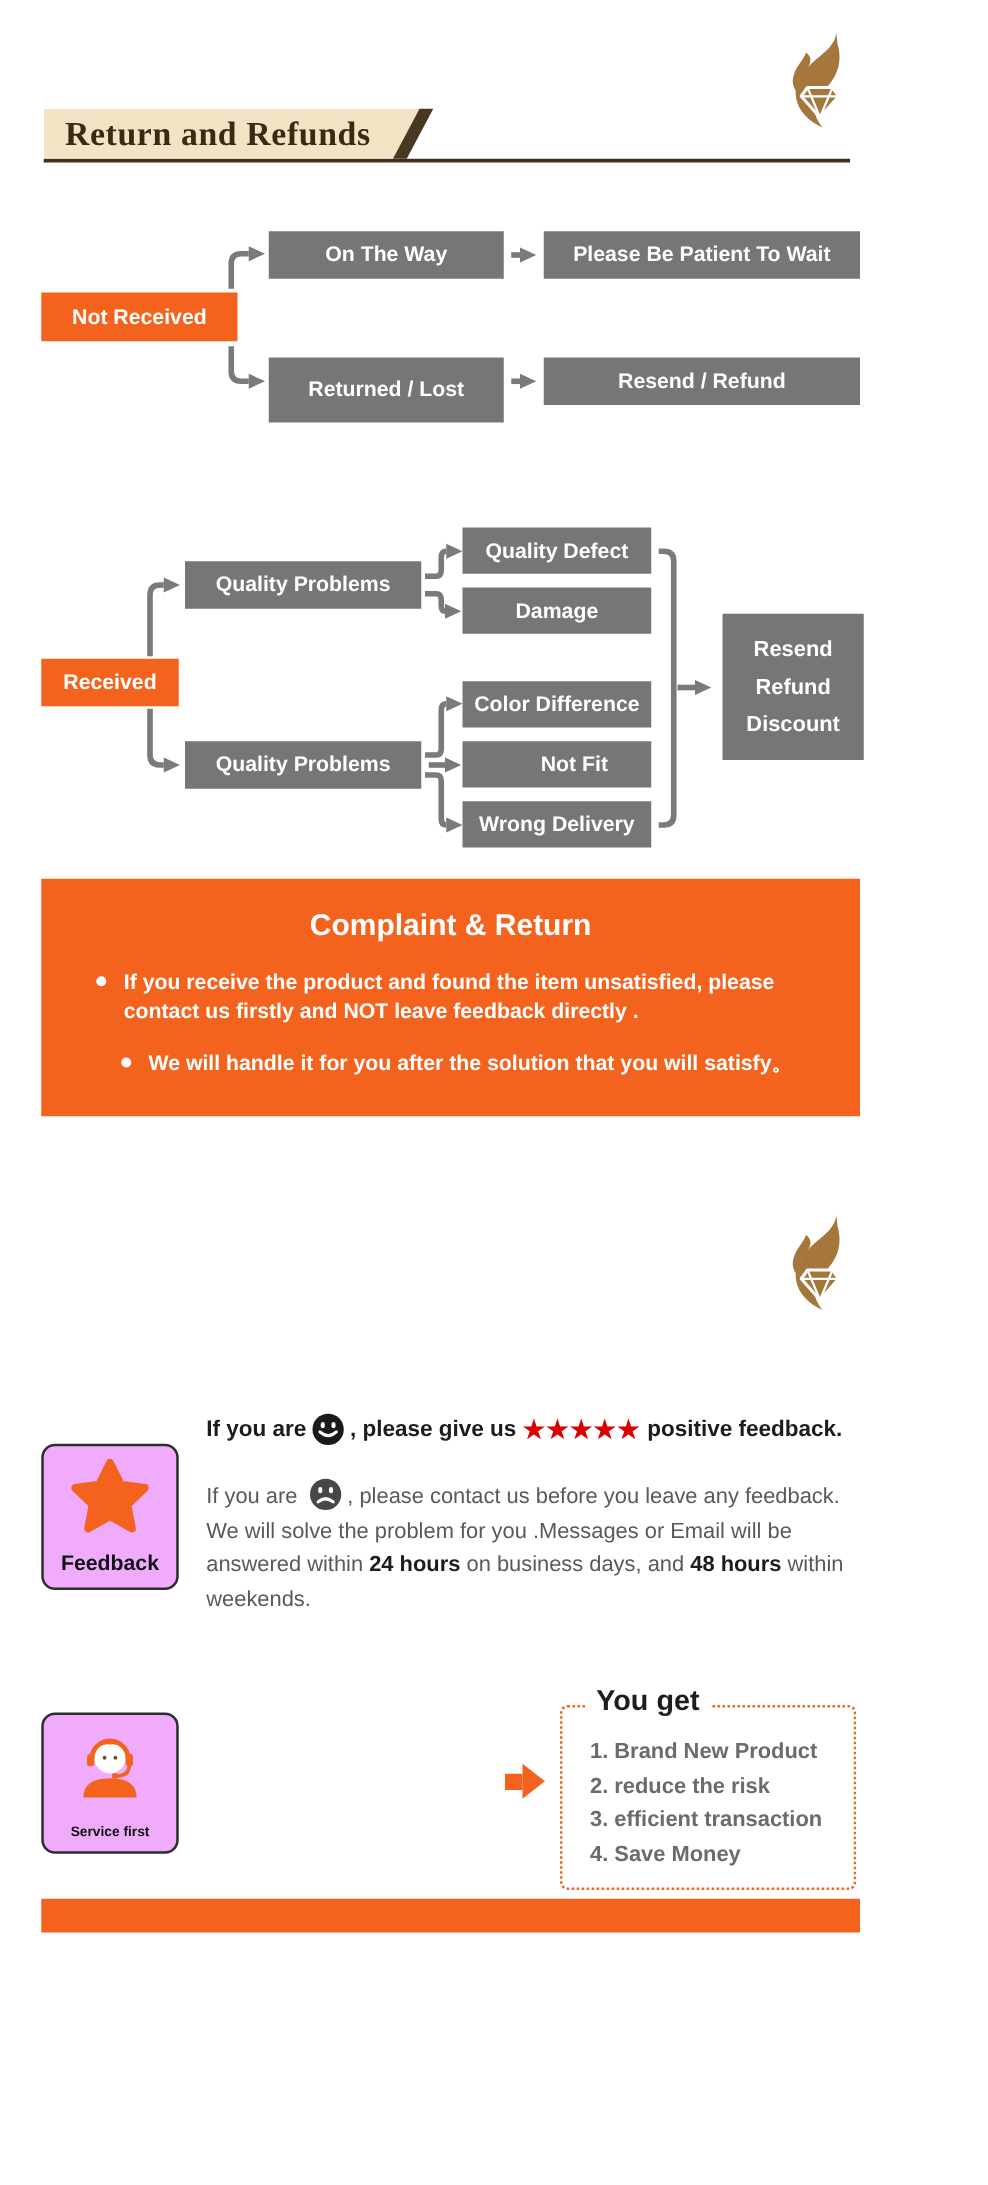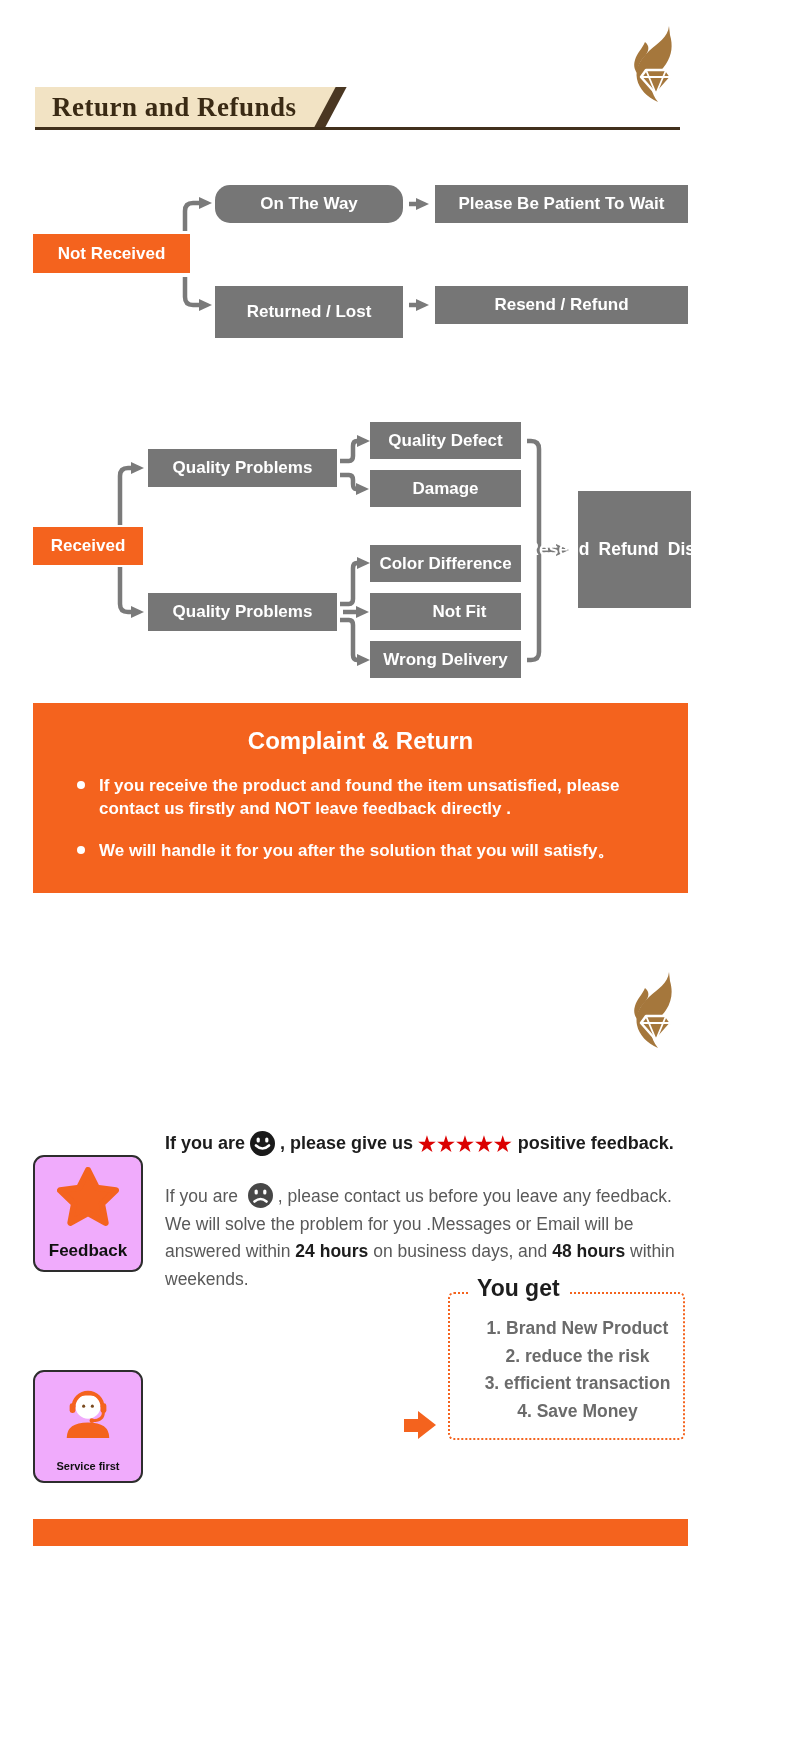--- a/index.html
+++ b/index.html
@@ -16,26 +16,26 @@
   .ribbon { position:relative; height:40px; line-height:40px; background:#f2e3c4;
             padding:0 46px 0 17px; font-family:"Liberation Serif", serif; font-weight:bold;
             font-size:27px; color:#3a2a14; letter-spacing:0.5px;
             clip-path:polygon(0 0,100% 0,calc(100% - 22px) 100%,0 100%); }
   .ribbon-slant { width:11px; height:40px; background:#4a3722; transform:skewX(-28deg); margin-left:-18px; }
 
   
   .fbox { position:absolute; background:#767676; color:#fff; font-weight:bold; font-size:17px;
           display:flex; align-items:center; justify-content:center; text-align:center; }
   .fbox.orange { background:#f4631e; }
-  .fbox.result { flex-direction:row; gap:9px; font-size:17.5px; }
+  .fbox.result { flex-direction:column; gap:9px; font-size:17.5px; }
 
   
   .complaint { position:absolute; left:33px; top:703px; width:655px; height:190px; background:#f4631e; color:#fff; }
   .complaint-title { text-align:center; font-size:24px; font-weight:bold; margin-top:24px; }
-  .bullet { display:flex; align-items:flex-start; padding:0 34px 0 44px; margin-top:19px; }
+  .bullet { display:flex; align-items:flex-start; padding:0 34px 0 44px; margin-top:19px;justify-content:center; }
   .bullet .dot { flex:0 0 auto; width:8px; height:8px; border-radius:50%; background:#fff; margin:7px 14px 0 0; }
   .bullet .txt { font-size:17px; font-weight:bold; line-height:23px; }
 
   
   .side-card { position:absolute; background:#f0abfc; border:2px solid #2d2d2d; border-radius:11px;
                display:flex; flex-direction:column; align-items:center; justify-content:space-between;
                padding:10px 4px 9px; }
   .side-card .card-label { font-weight:bold; color:#111; }
 
   
@@ -96,21 +96,21 @@
     </svg>
   </div>
 
   <div class="section-header" style="left:35px; top:90px; width:645px;">
     <div class="ribbon">
       <span>Return and Refunds</span>
     </div>
     <div class="ribbon-slant"></div>
   </div>
 
-  <div class="fbox" style="left:215px; top:185px; width:188px; height:38px;border-radius:15px;">
+  <div class="fbox" style="left:215px; top:185px; width:188px; height:38px;">
     <span>On The Way</span>
   </div>
   <div class="fbox" style="left:435px; top:185px; width:253px; height:38px;">
     <span>Please Be Patient To Wait</span>
   </div>
   <div class="fbox orange" style="left:33px; top:234px; width:157px; height:39px;">
     <span>Not Received</span>
   </div>
   <div class="fbox" style="left:215px; top:286px; width:188px; height:52px;">
     <span>Returned / Lost</span>
@@ -216,21 +216,21 @@
     </svg>
     <span class="card-label" style="font-size:11px;">Service first</span>
   </div>
 
 
   <div class="big-arrow">
     <div class="bar"></div>
     <div class="tri"></div>
   </div>
 
-  <div class="dotted-box" style="left:448px; top:1292px; width:237px; height:148px;text-align:center;">
+  <div class="dotted-box" style="left:448px; top:1364px; width:237px; height:148px;">
     <div class="box-title">You get</div>
     <div class="items">
       <div>1. Brand New Product</div>
       <div>2. reduce the risk</div>
       <div>3. efficient transaction</div>
       <div>4. Save Money</div>
     </div>
   </div>
 
   <div class="bottom-bar"></div>

